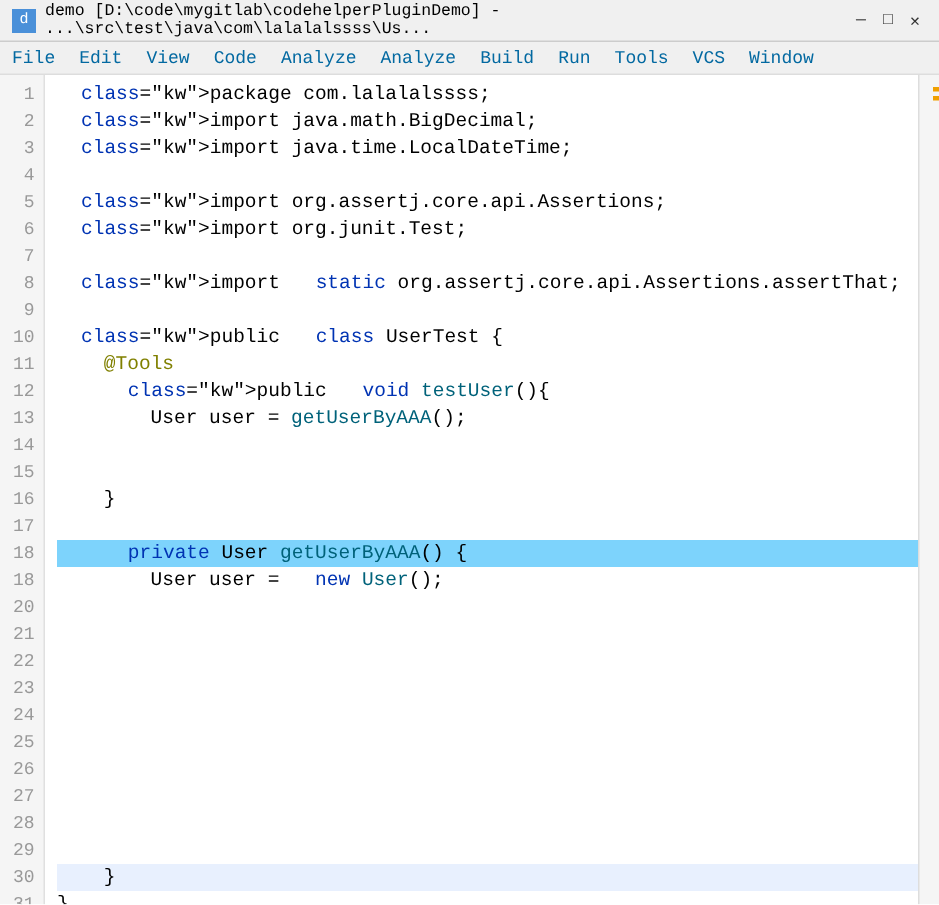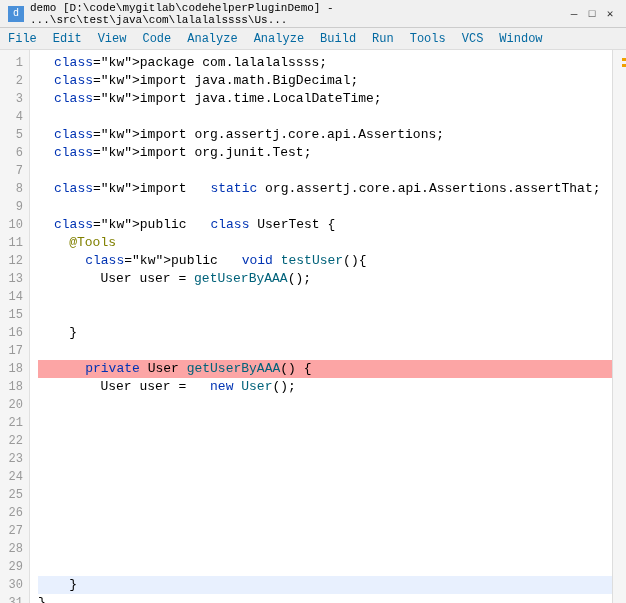--- a/index.html
+++ b/index.html
@@ -94,21 +94,21 @@
       background: #f0a000;
     }
 
     .code-line {
       height: 18px;
       white-space: pre;
       display: block;
       position: relative;
     }
     .code-line.highlighted {
-      background: #fca5a5;
+      background: #7dd3fc;
     }
     .code-line.highlighted-blue {
       background: #e8f0fe;
     }
 
     
     .kw { color: #0033b3; font-weight: normal; margin-left: 16px; } 
     .ann { color: #808000; }
     .method { color: #00627a; text-align: center; }
 

